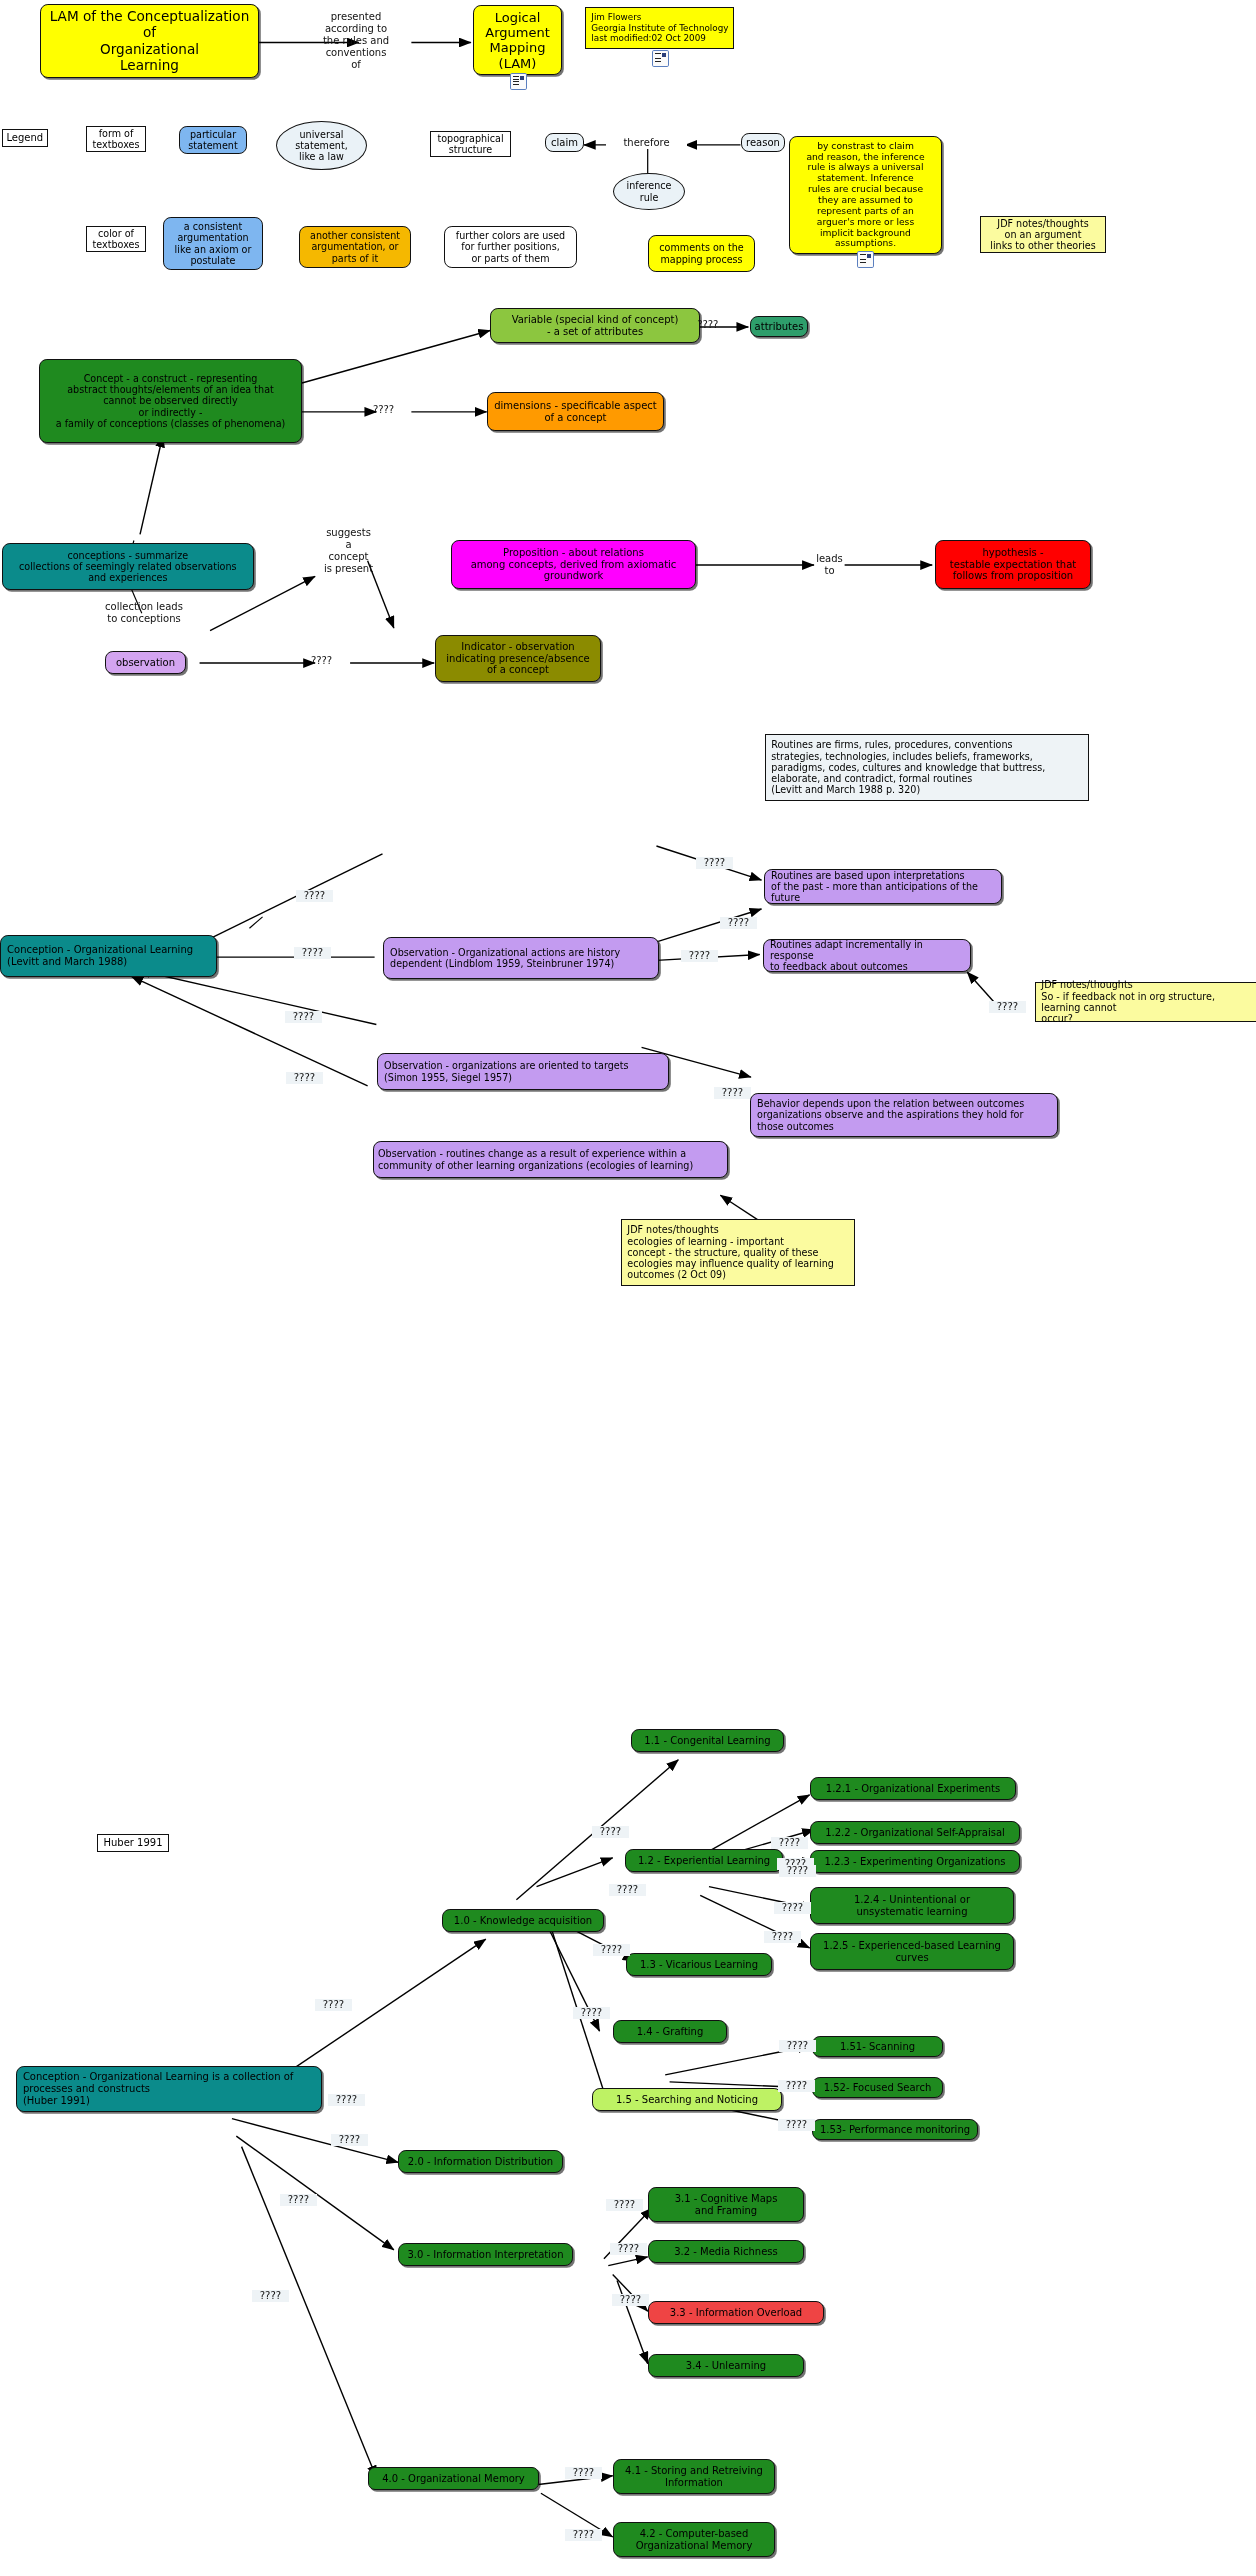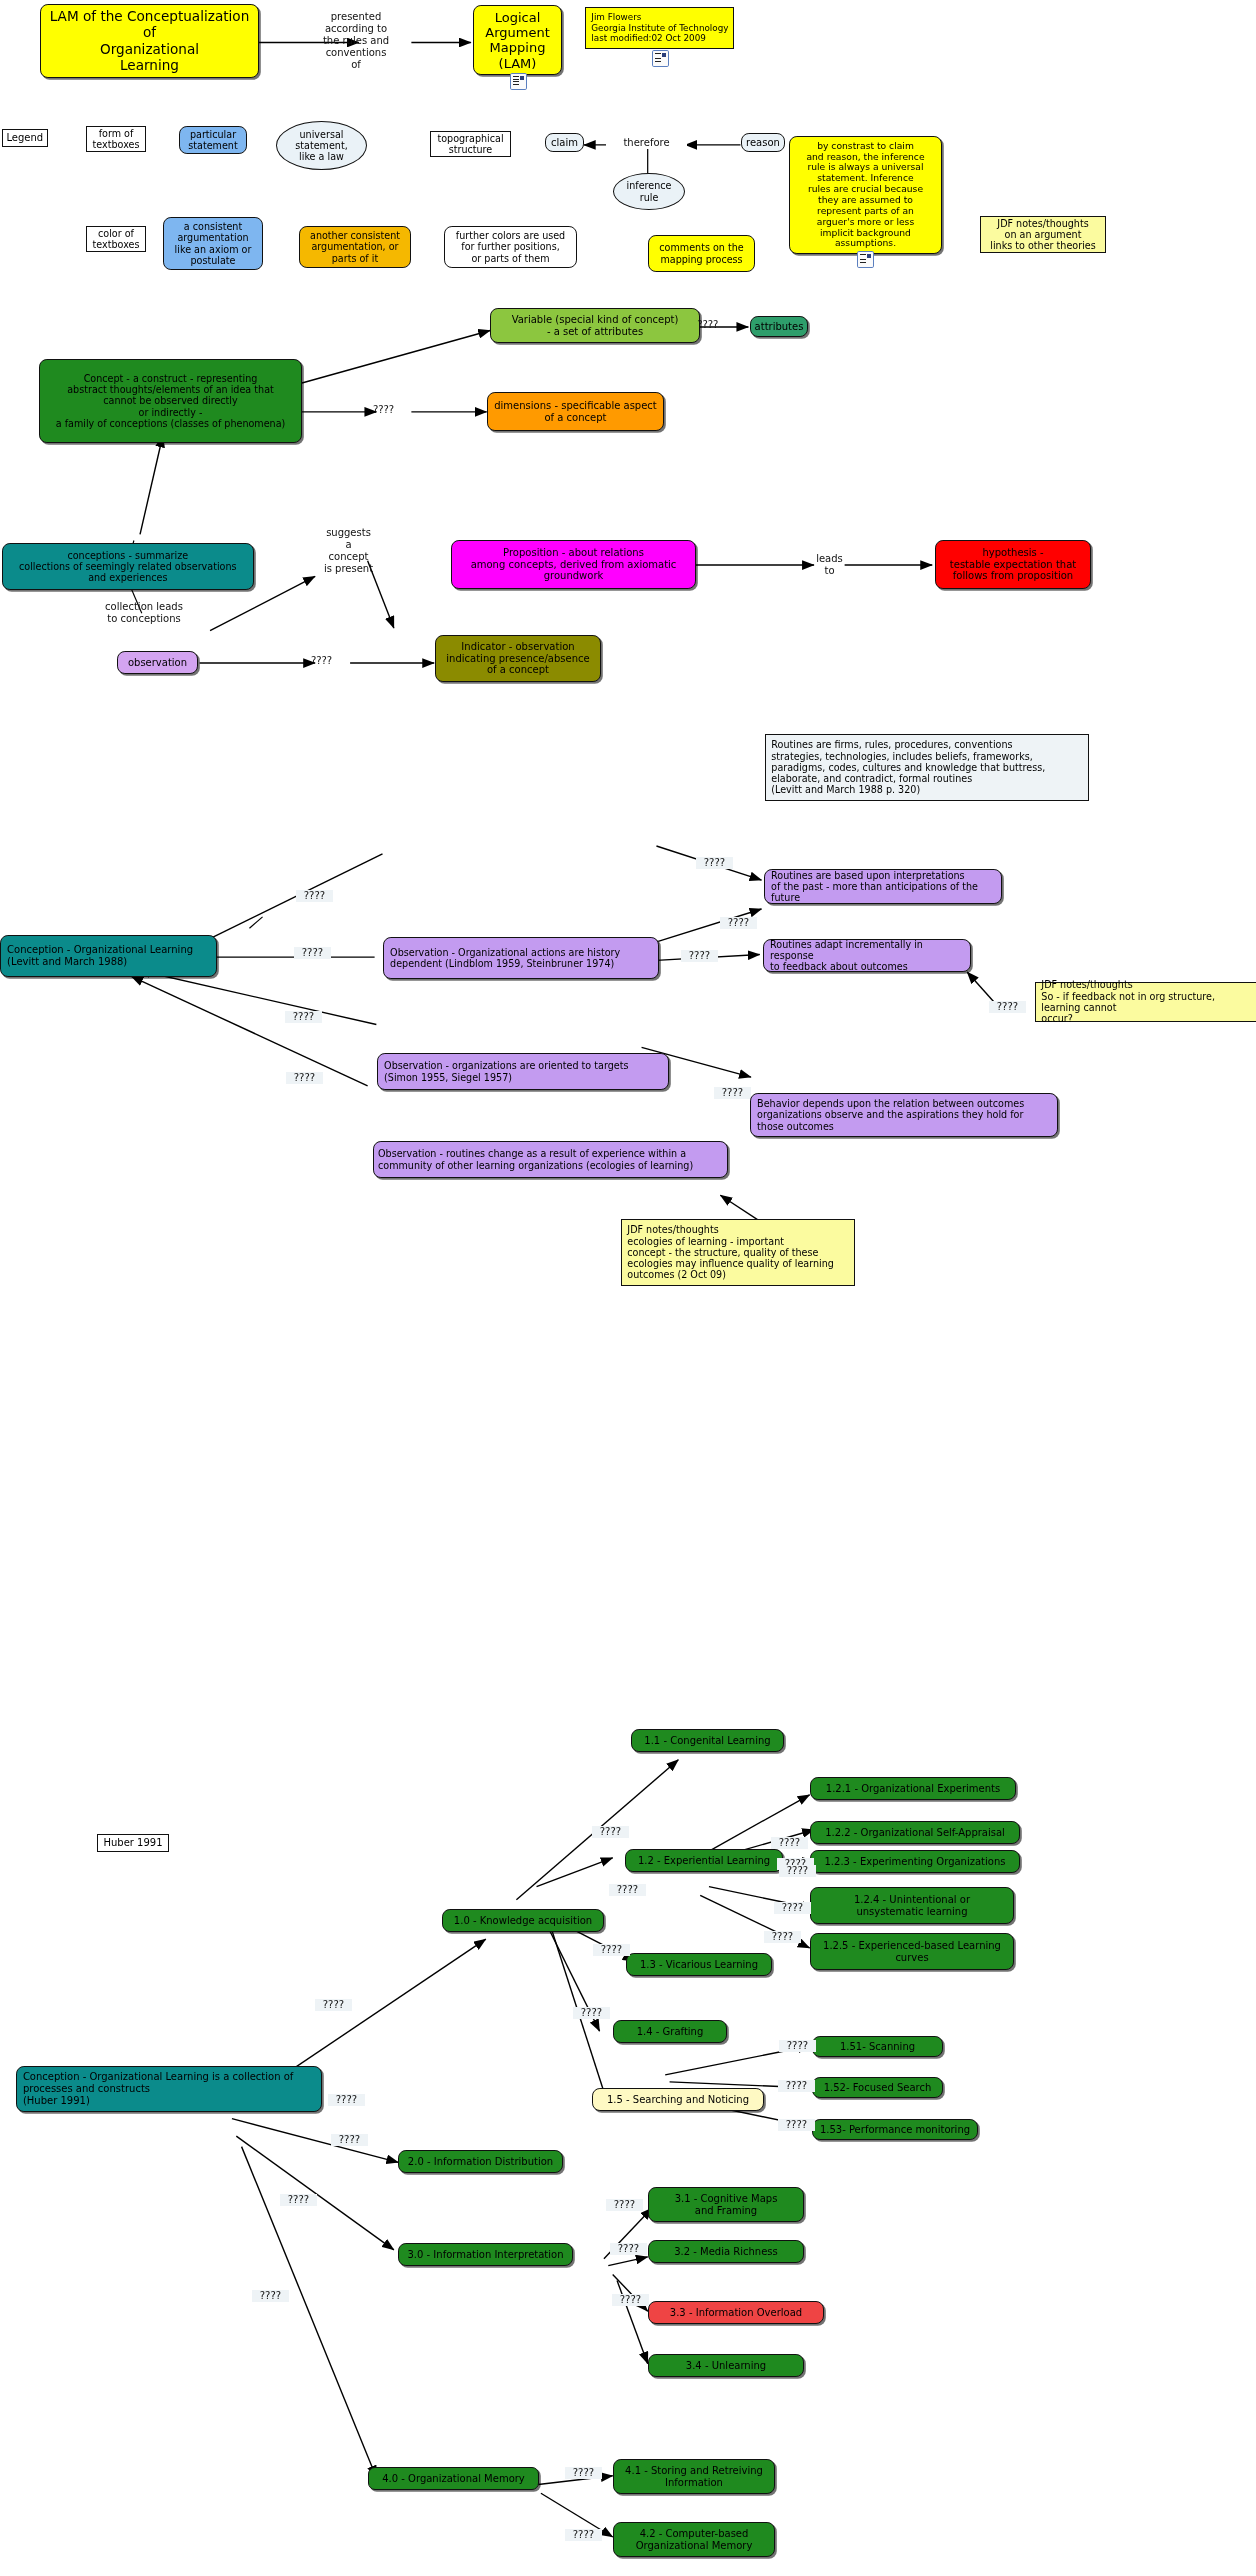--- a/index.html
+++ b/index.html
@@ -189,21 +189,21 @@
 <div class="plain" style="left:315px;top:527px;width:67px;font-size:10px;">suggests
 a
 concept
 is present</div>
 
 <div class="node rnd shadow" style="left:1.8px;top:543px;width:252px;height:47px;background:#0b8b8b;font-size:9.6px;">conceptions - summarize
 collections of seemingly related observations
 and experiences</div>
 <div class="plain" style="left:96px;top:601px;width:96px;font-size:10px;">collection leads
 to conceptions</div>
-<div class="node rnd shadow" style="left:117px;top:651px;width:81px;height:23px;background:#d3a4f0;font-size:10px;">observation</div>
+<div class="node rnd shadow" style="left:105px;top:651px;width:81px;height:23px;background:#d3a4f0;font-size:10px;">observation</div>
 <div class="plain" style="left:302px;top:655px;width:39px;font-size:10px;">????</div>
 <div class="node rnd shadow" style="left:435px;top:635px;width:166px;height:47px;background:#8b8b00;font-size:10px;">Indicator - observation
 indicating presence/absence
 of a concept</div>
 
 <div class="node rnd shadow" style="left:451px;top:540px;width:245px;height:49px;background:#ff00ff;font-size:10px;">Proposition - about relations
 among concepts, derived from axiomatic
 groundwork</div>
 <div class="plain" style="left:810px;top:553px;width:39px;font-size:10px;">leads
 to</div>
@@ -272,21 +272,21 @@
 <div class="node rnd shadow" style="left:625px;top:1849px;width:158px;height:23px;background:#1f8a1f;font-size:10px;">1.2 - Experiential Learning</div>
 <div class="node rnd shadow" style="left:810px;top:1777px;width:206px;height:23px;background:#1f8a1f;font-size:10px;">1.2.1 - Organizational Experiments</div>
 <div class="node rnd shadow" style="left:810px;top:1821px;width:210px;height:23px;background:#1f8a1f;font-size:10px;">1.2.2 - Organizational Self-Appraisal</div>
 <div class="node rnd shadow" style="left:810px;top:1850px;width:210px;height:23px;background:#1f8a1f;font-size:10px;">1.2.3 - Experimenting Organizations</div>
 <div class="node rnd shadow" style="left:810px;top:1887px;width:204px;height:37px;background:#1f8a1f;font-size:10px;">1.2.4 - Unintentional or
 unsystematic learning</div>
 <div class="node rnd shadow" style="left:810px;top:1933px;width:204px;height:37px;background:#1f8a1f;font-size:10px;">1.2.5 - Experienced-based Learning
 curves</div>
 <div class="node rnd shadow" style="left:626px;top:1953px;width:146px;height:23px;background:#1f8a1f;font-size:10px;">1.3 - Vicarious Learning</div>
 <div class="node rnd shadow" style="left:613px;top:2020px;width:114px;height:23px;background:#1f8a1f;font-size:10px;">1.4 - Grafting</div>
-<div class="node rnd shadow" style="left:592px;top:2088px;width:172px;height:23px;background:#fef9c3;font-size:10px;">1.5 - Searching and Noticing</div>
+<div class="node rnd shadow" style="left:592px;top:2088px;width:190px;height:23px;background:#bef264;font-size:10px;">1.5 - Searching and Noticing</div>
 <div class="node rnd shadow" style="left:812px;top:2036px;width:131px;height:21px;background:#1f8a1f;font-size:10px;">1.51- Scanning</div>
 <div class="node rnd shadow" style="left:812px;top:2077px;width:131px;height:21px;background:#1f8a1f;font-size:10px;">1.52- Focused Search</div>
 <div class="node rnd shadow" style="left:812px;top:2119px;width:166px;height:21px;background:#1f8a1f;font-size:10px;">1.53- Performance monitoring</div>
 <div class="node rnd shadow" style="left:398px;top:2150px;width:165px;height:23px;background:#1f8a1f;font-size:10px;">2.0 - Information Distribution</div>
 <div class="node rnd shadow" style="left:398px;top:2243px;width:175px;height:23px;background:#1f8a1f;font-size:10px;">3.0 - Information Interpretation</div>
 <div class="node rnd shadow" style="left:648px;top:2187px;width:156px;height:35px;background:#1f8a1f;font-size:10px;">3.1 - Cognitive Maps
 and Framing</div>
 <div class="node rnd shadow" style="left:648px;top:2240px;width:156px;height:23px;background:#1f8a1f;font-size:10px;">3.2 - Media Richness</div>
 <div class="node rnd shadow" style="left:648px;top:2301px;width:176px;height:23px;background:#ef4444;font-size:10px;border-radius:8px;">3.3 - Information Overload</div>
 <div class="node rnd shadow" style="left:648px;top:2354px;width:156px;height:23px;background:#1f8a1f;font-size:10px;">3.4 - Unlearning</div>

